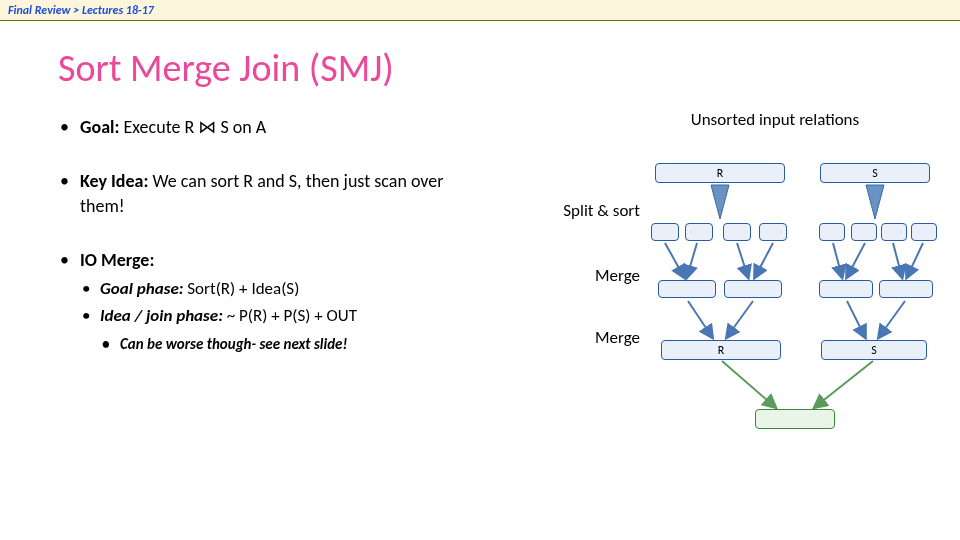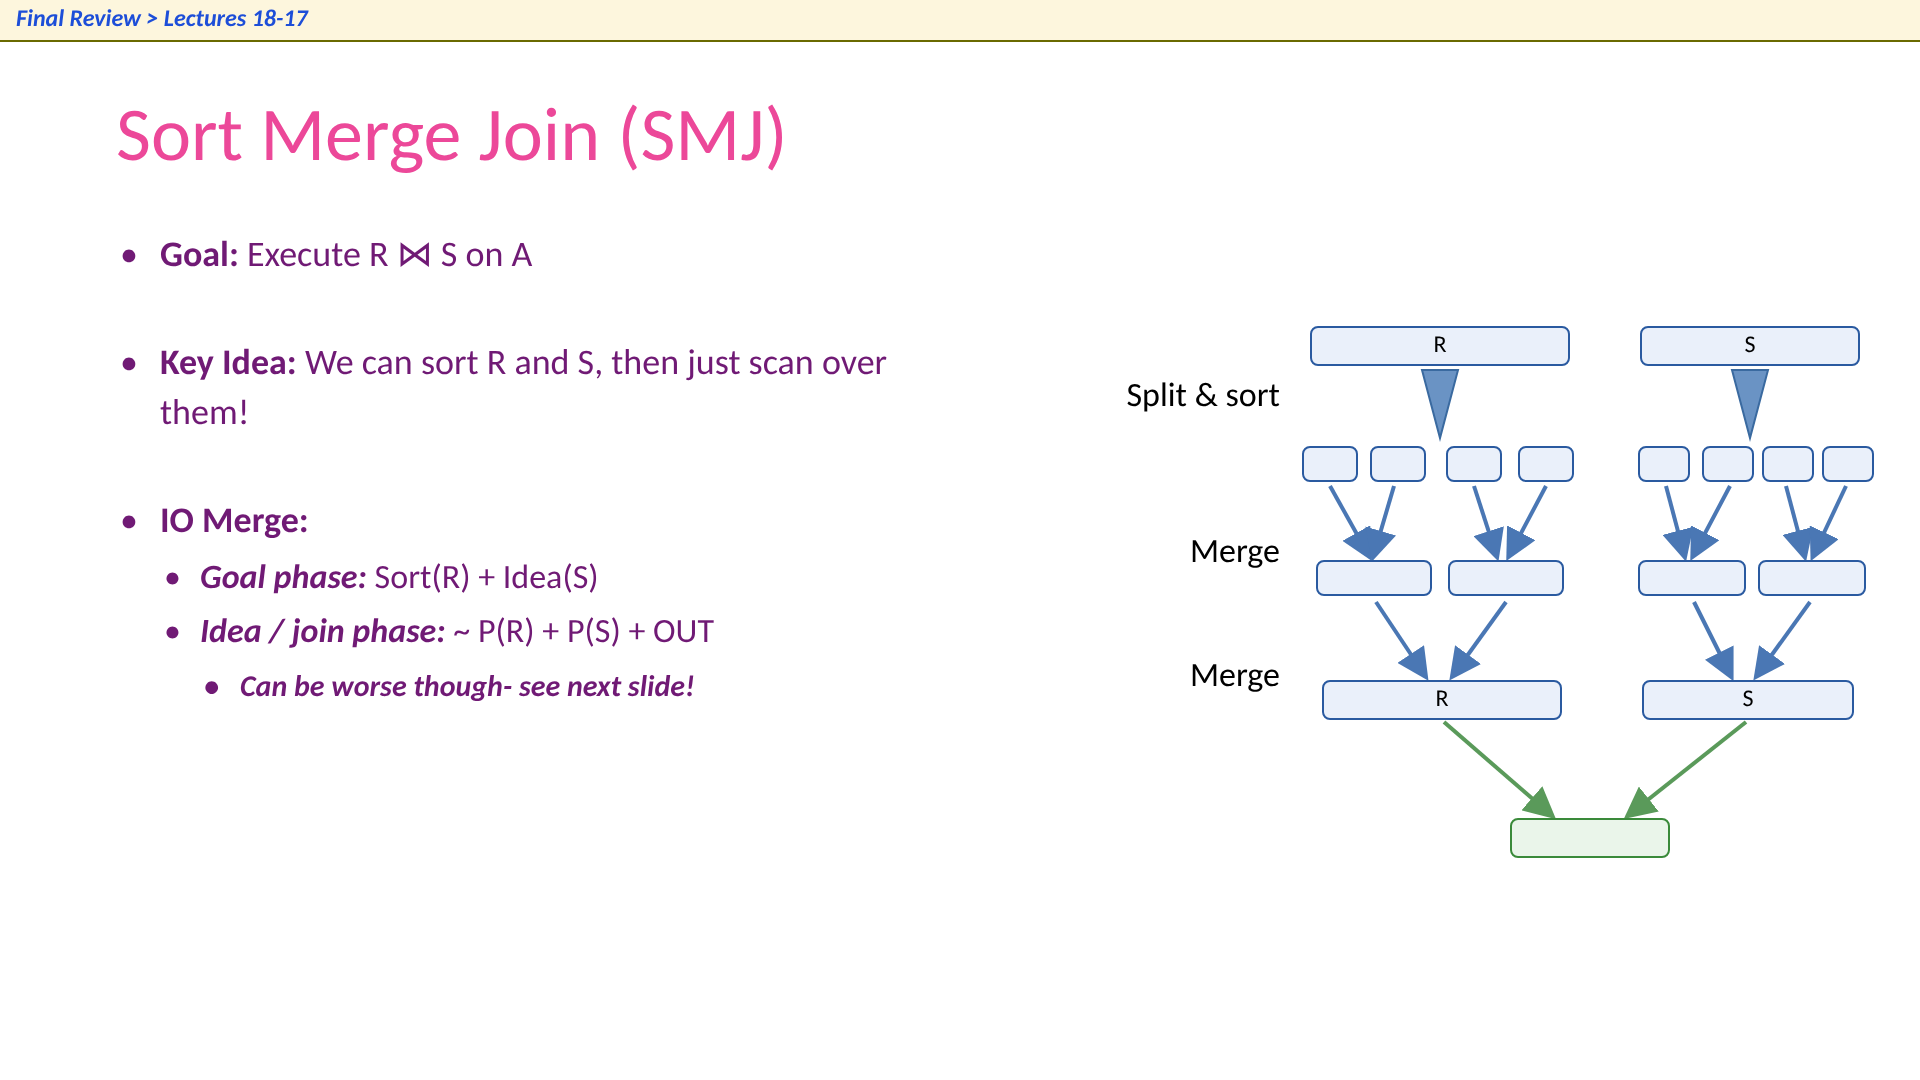--- a/index.html
+++ b/index.html
@@ -23,21 +23,21 @@
     font-size: 38px;
     font-weight: 400;
     color: #ec4899;
     margin: 24px 0 0 58px;
     font-family: "Segoe UI Light", "Segoe UI", Calibri, sans-serif;
   }
   .content-row { display: flex; margin-top: 24px; }
   .left-col { width: 475px; padding-left: 58px; }
   .right-col { flex: 1; position: relative; padding-right: 20px; }
   ul.bullets { list-style: none; }
-  ul.bullets > li { position: relative; padding-left: 22px; margin-bottom: 30px; font-size: 18px; color: #701a75; line-height: 1.35; }
+  ul.bullets > li { position: relative; padding-left: 22px; margin-bottom: 30px; font-size: 18px; color: #000000; line-height: 1.35; }
   ul.bullets > li::before { content: "•"; position: absolute; left: 2px; top: 0; font-size: 18px; }
   ul.bullets ul { list-style: none; margin-top: 6px; }
   ul.bullets ul > li { position: relative; padding-left: 20px; font-size: 17px; margin-bottom: 4px; }
   ul.bullets ul > li::before { content: "•"; position: absolute; left: 2px; top: 0; }
   ul.bullets ul ul > li { font-size: 15px; font-weight: 700; font-style: italic; }
   ul.bullets ul ul > li::before { content: "•"; }
   .b { font-weight: 700; }
   .bi { font-weight: 700; font-style: italic; }
 
   .diagram { position: relative; width: 460px; height: 360px; }
@@ -83,25 +83,26 @@
             </ul>
           </li>
         </ul>
       </li>
     </ul>
   </div>
 
   <div class="right-col">
     <div class="diagram">
 
+      <div class="dlabel" style="left:200px; top:-6px; width:200px; text-align:center;">Unsorted input relations</div>
 
       <div class="box bl" style="left:180px; top:48px; width:130px; height:20px;">R</div>
       <div class="box bl" style="left:345px; top:48px; width:110px; height:20px;">S</div>
 
-      <div class="dlabel" style="left:55px; top:72px; width:110px;">Split &amp; sort</div>
+      <div class="dlabel" style="left:55px; top:85px; width:110px;">Split &amp; sort</div>
 
       <svg class="net" width="460" height="360">
         <defs>
           <marker id="ah" markerWidth="8" markerHeight="8" refX="6" refY="4" orient="auto">
             <path d="M0,0 L8,4 L0,8 Z" fill="#4a77b4"></path>
           </marker>
           <marker id="ahg" markerWidth="8" markerHeight="8" refX="6" refY="4" orient="auto">
             <path d="M0,0 L8,4 L0,8 Z" fill="#5a9a5a"></path>
           </marker>
         </defs>

